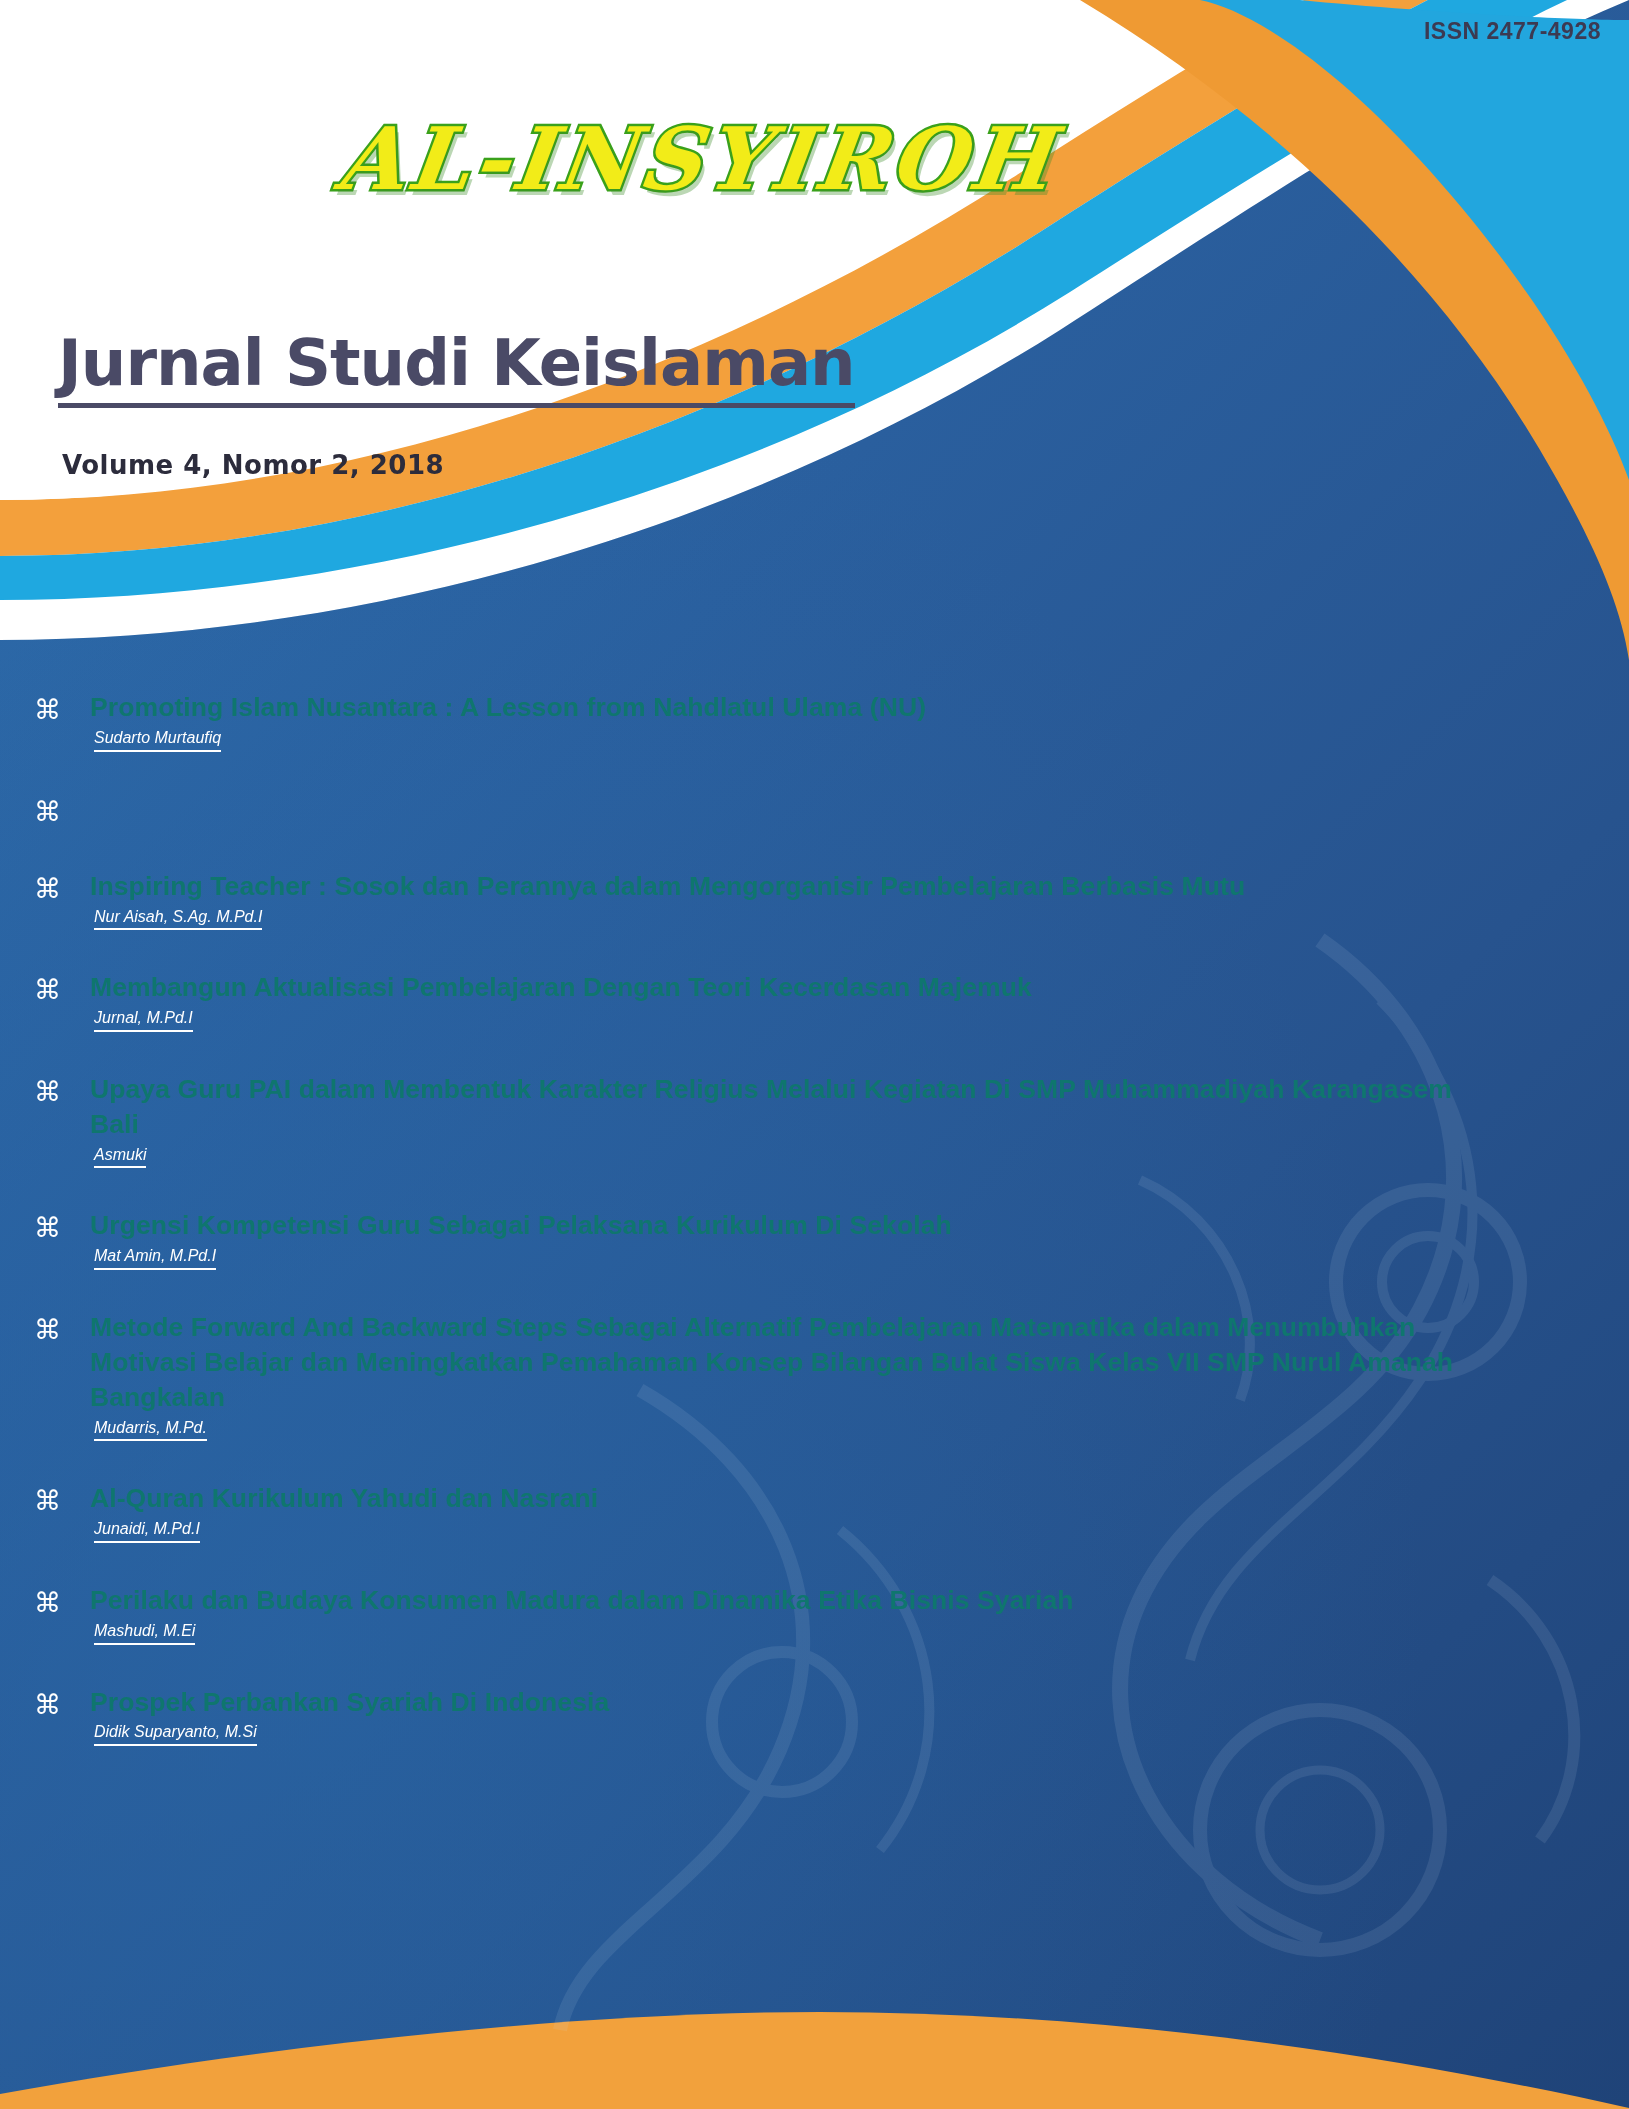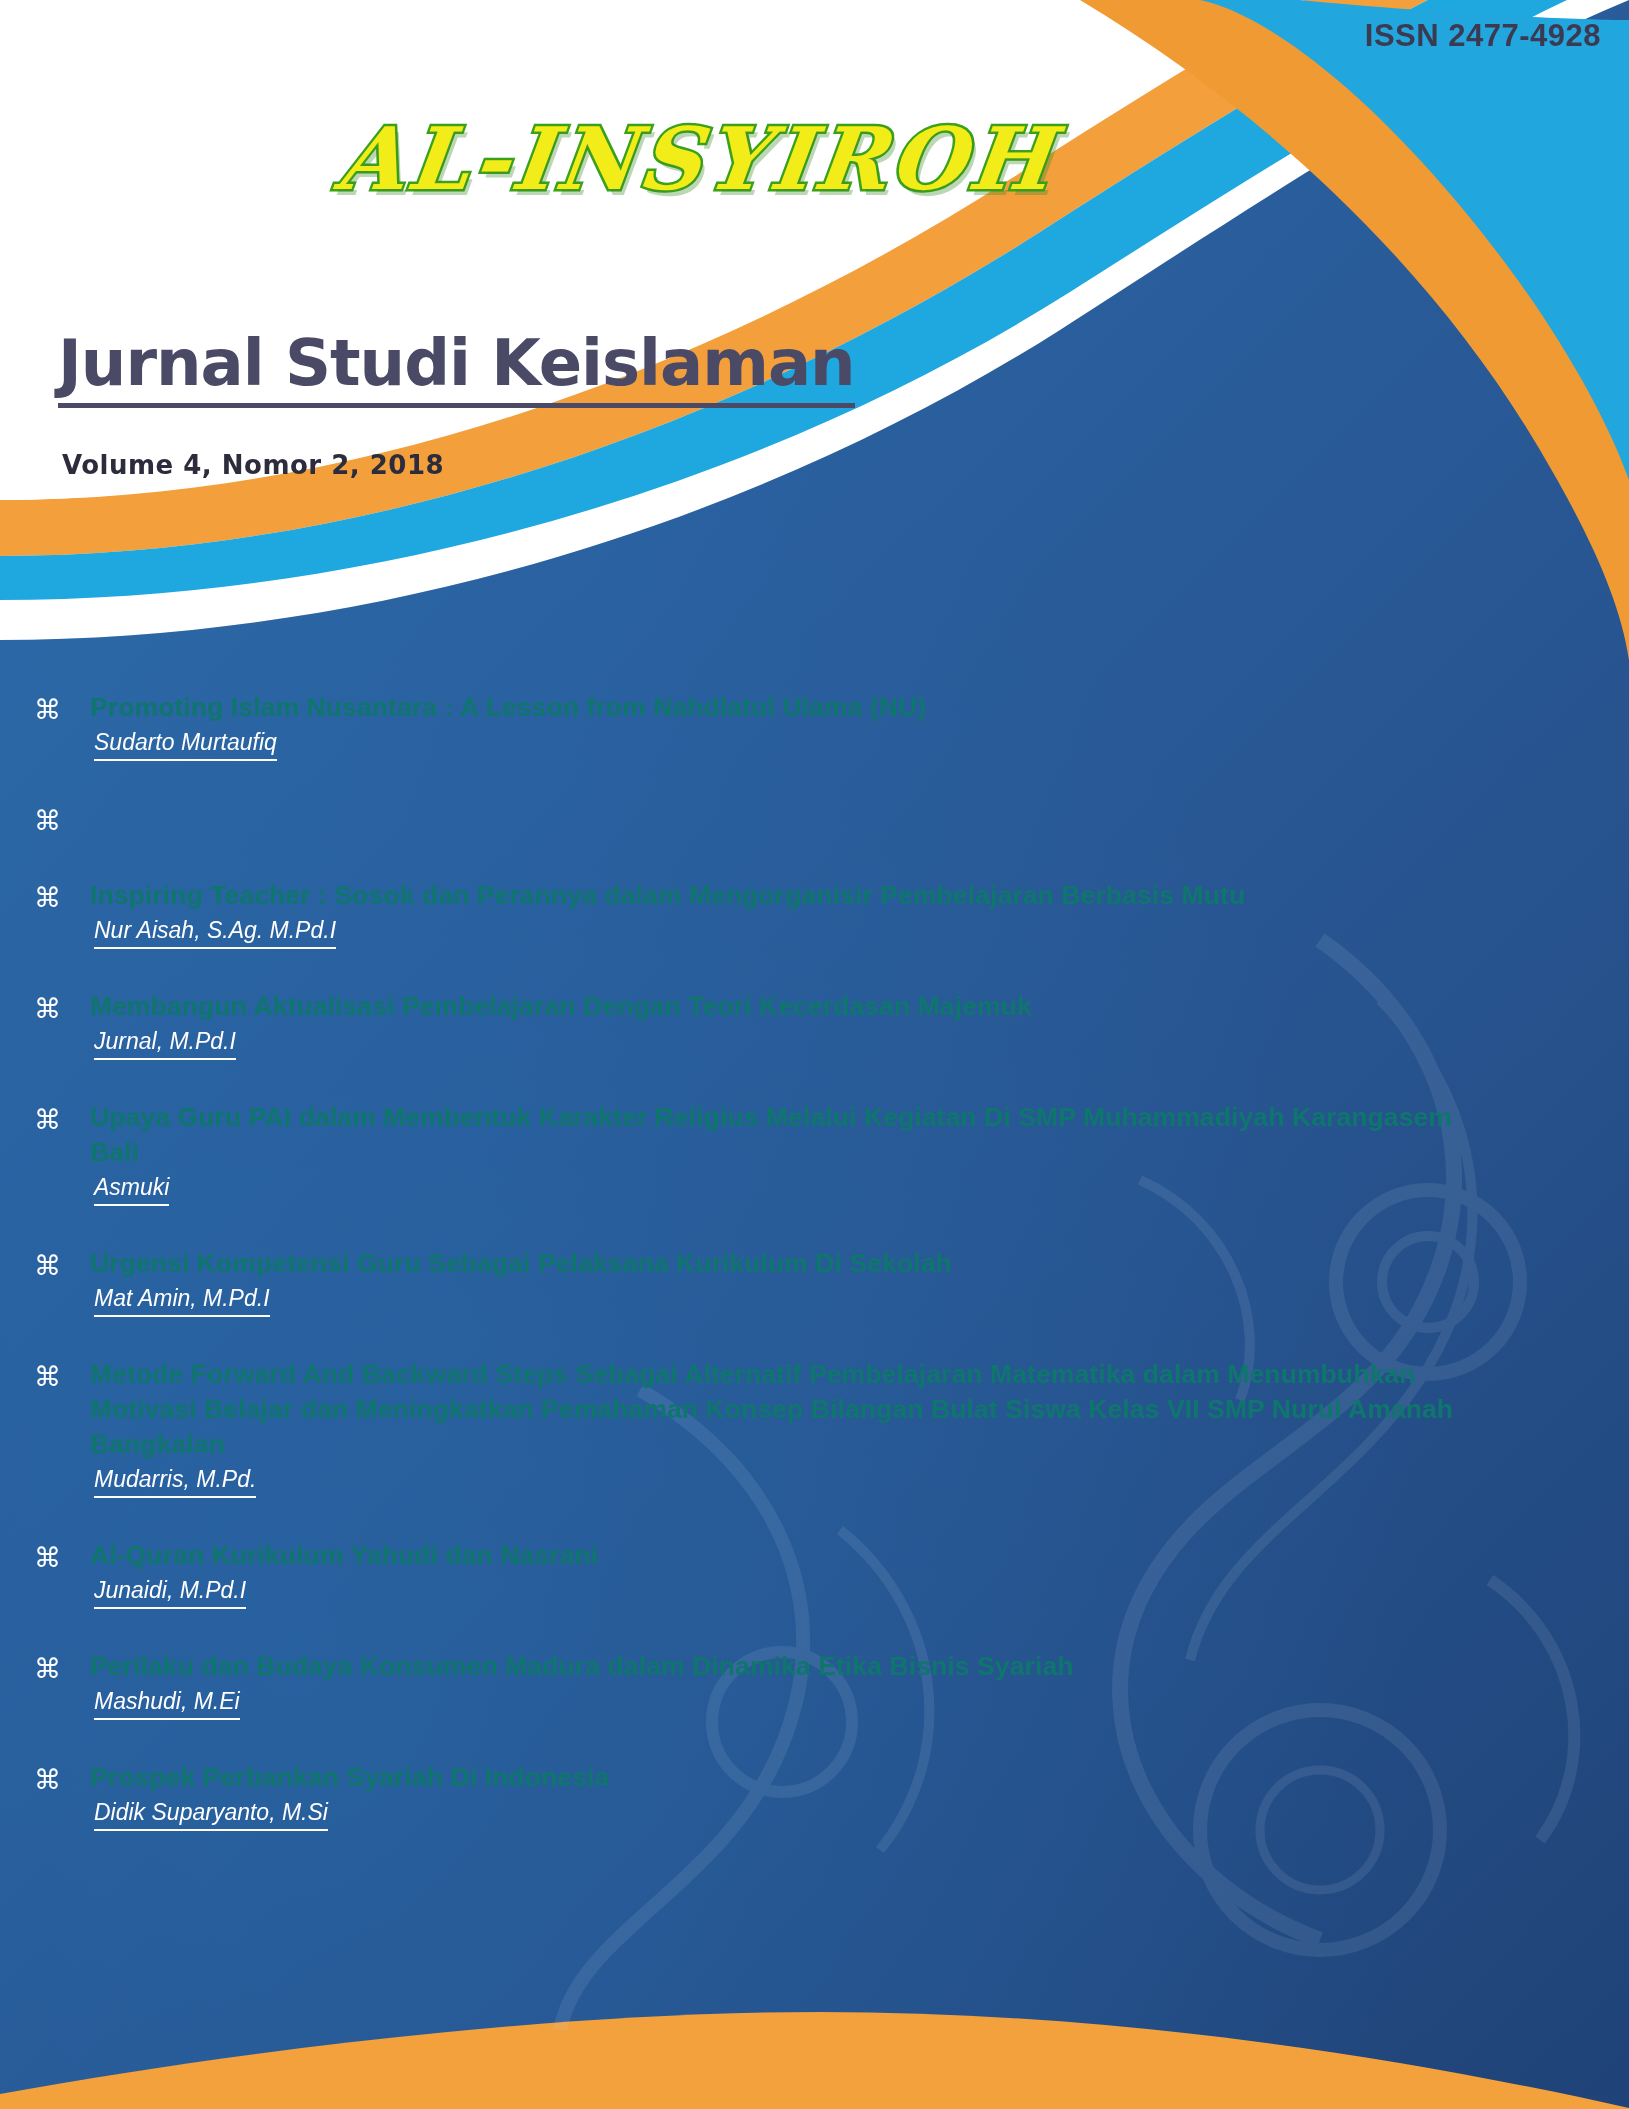--- a/index.html
+++ b/index.html
@@ -77,21 +77,21 @@
     pointer-events: none;
   }
 
   
   .issn {
     position: absolute;
     right: 28px;
     top: 18px;
     font-family: "Liberation Sans", sans-serif;
     font-weight: bold;
-    font-size: 31px;
+    font-size: 23px;
     letter-spacing: 0.5px;
     color: #3c3a52;
   }
   .journal-logo {
     position: absolute;
     left: 345px;
     top: 108px;
     font-family: "DejaVu Serif", serif;
     font-style: italic;
     font-weight: bold;
@@ -157,21 +157,21 @@
     font-family: "Liberation Sans", sans-serif;
     font-weight: bold;
     font-size: 26.5px;
     line-height: 1.32;
     letter-spacing: 0.1px;
   }
   .art-author {
     color: #ffffff;
     font-family: "Liberation Sans", sans-serif;
     font-style: italic;
-    font-size: 23px;
+    font-size: 16px;
     line-height: 1.35;
     margin-top: 2px;
     margin-left: 4px;
     display: inline-block;
     border-bottom: 2px solid #ffffff;
     padding-bottom: 1px;
   }
 </style>
 </head>
 <body>

